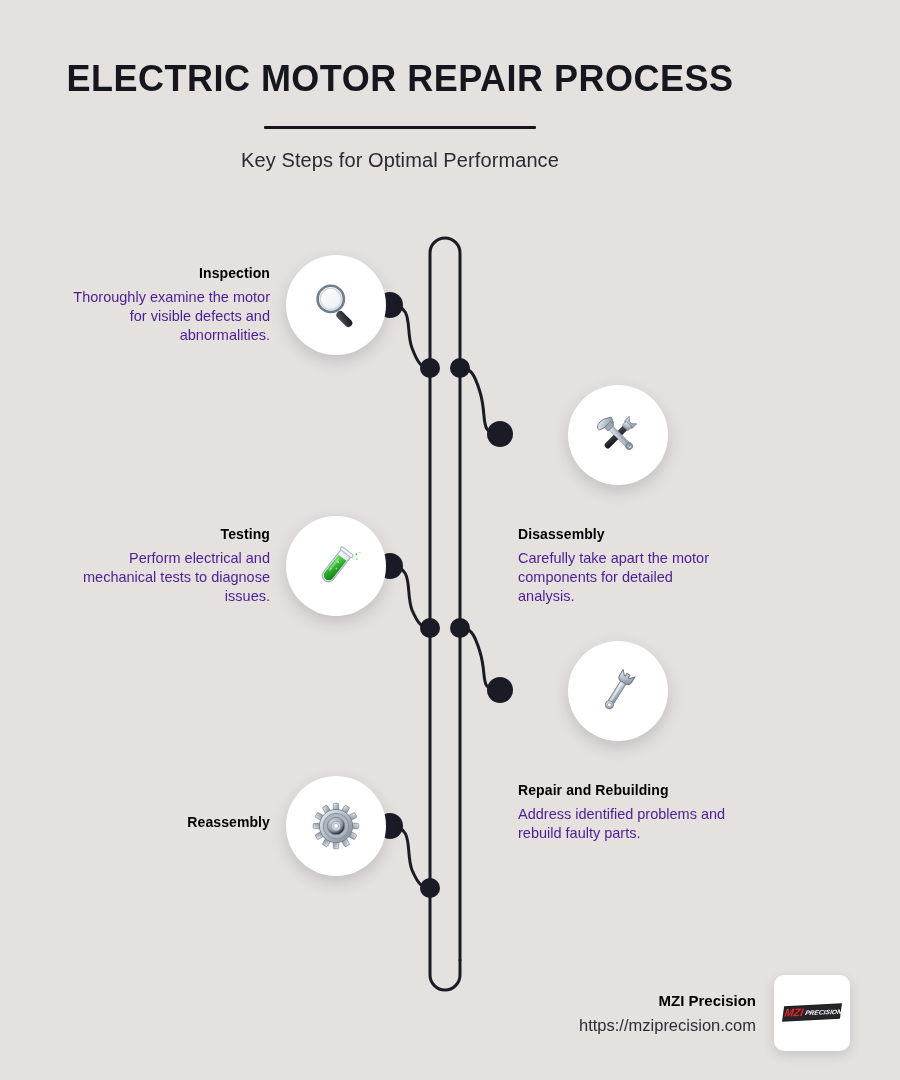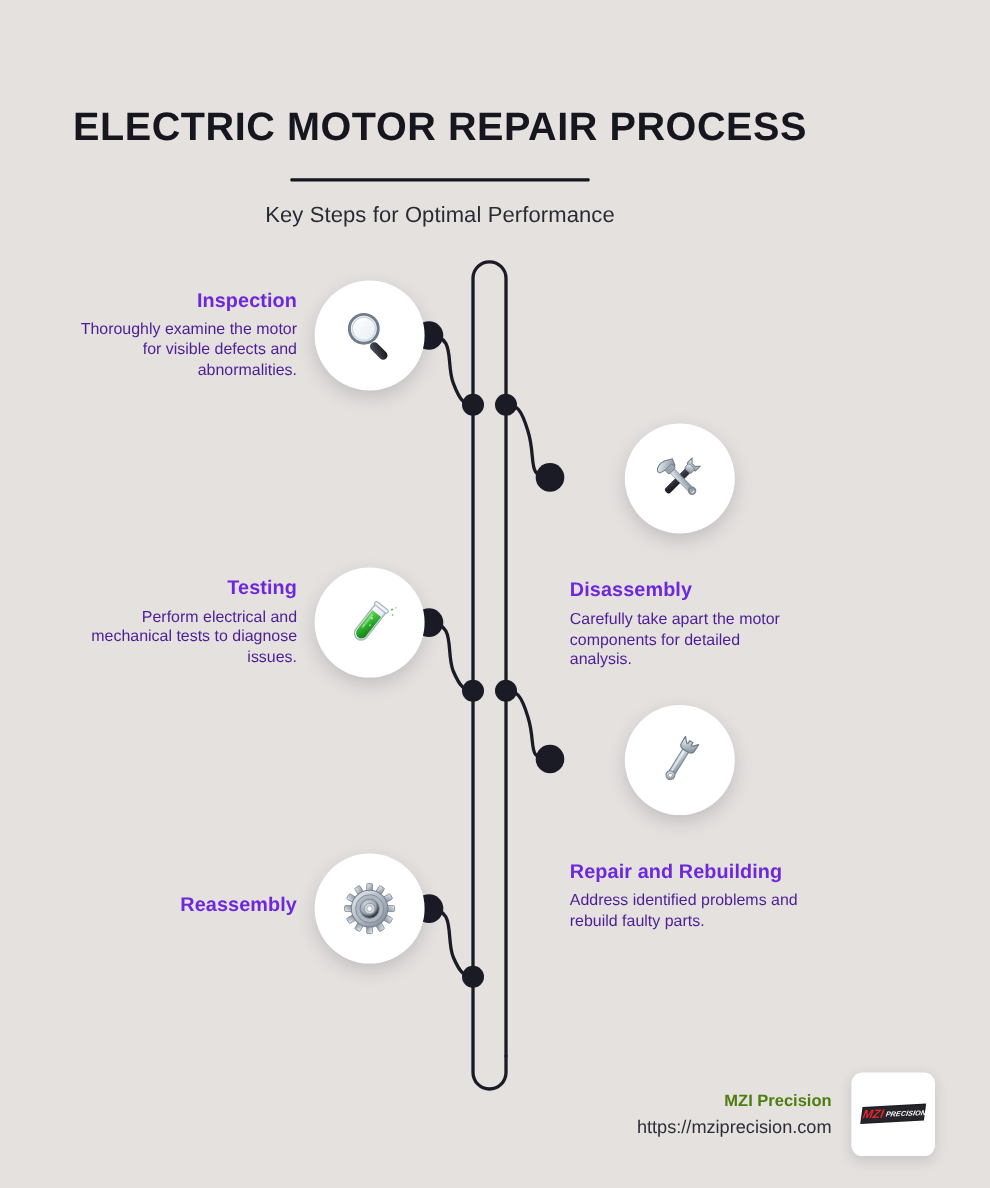--- a/index.html
+++ b/index.html
@@ -22,21 +22,20 @@
     height: 1080px;
   }
 
   
   .header {
     position: absolute;
     top: 0;
     left: 0;
     width: 800px;
     text-align: center;
-    margin-top: 36px;
   }
   .title {
     margin: 0;
     padding-top: 58px;
     font-size: 36px;
     font-weight: bold;
     letter-spacing: 0.5px;
     color: #16161f;
     font-family: "Liberation Sans", sans-serif;
     text-transform: uppercase;
@@ -86,23 +85,23 @@
   }
   .step.left .step-text {
     text-align: right;
     padding-right: 16px;
   }
   .step.right .step-text {
     text-align: left;
     padding-left: 16px;
   }
   .step-title {
-    font-size: 18px;
+    font-size: 14px;
     font-weight: bold;
-    color: #6d28d9;
+    color: #000000;
     line-height: 1.15;
     margin: 0 0 7px 0;
     letter-spacing: 0.1px;
   }
   .step-desc {
     font-size: 14.5px;
     line-height: 1.3;
     color: #4c1d95;
     margin: 0;
   }
@@ -135,21 +134,21 @@
     align-items: center;
     justify-content: flex-end;
   }
   .footer-text {
     text-align: right;
     padding-right: 18px;
   }
   .brand-name {
     font-size: 15px;
     font-weight: bold;
-    color: #4d7c0f;
+    color: #000000;
     margin: 0 0 7px 0;
   }
   .brand-url {
     font-size: 16.5px;
     color: #2d2d38;
     margin: 0;
   }
   .logo-card {
     width: 76px;
     height: 76px;

